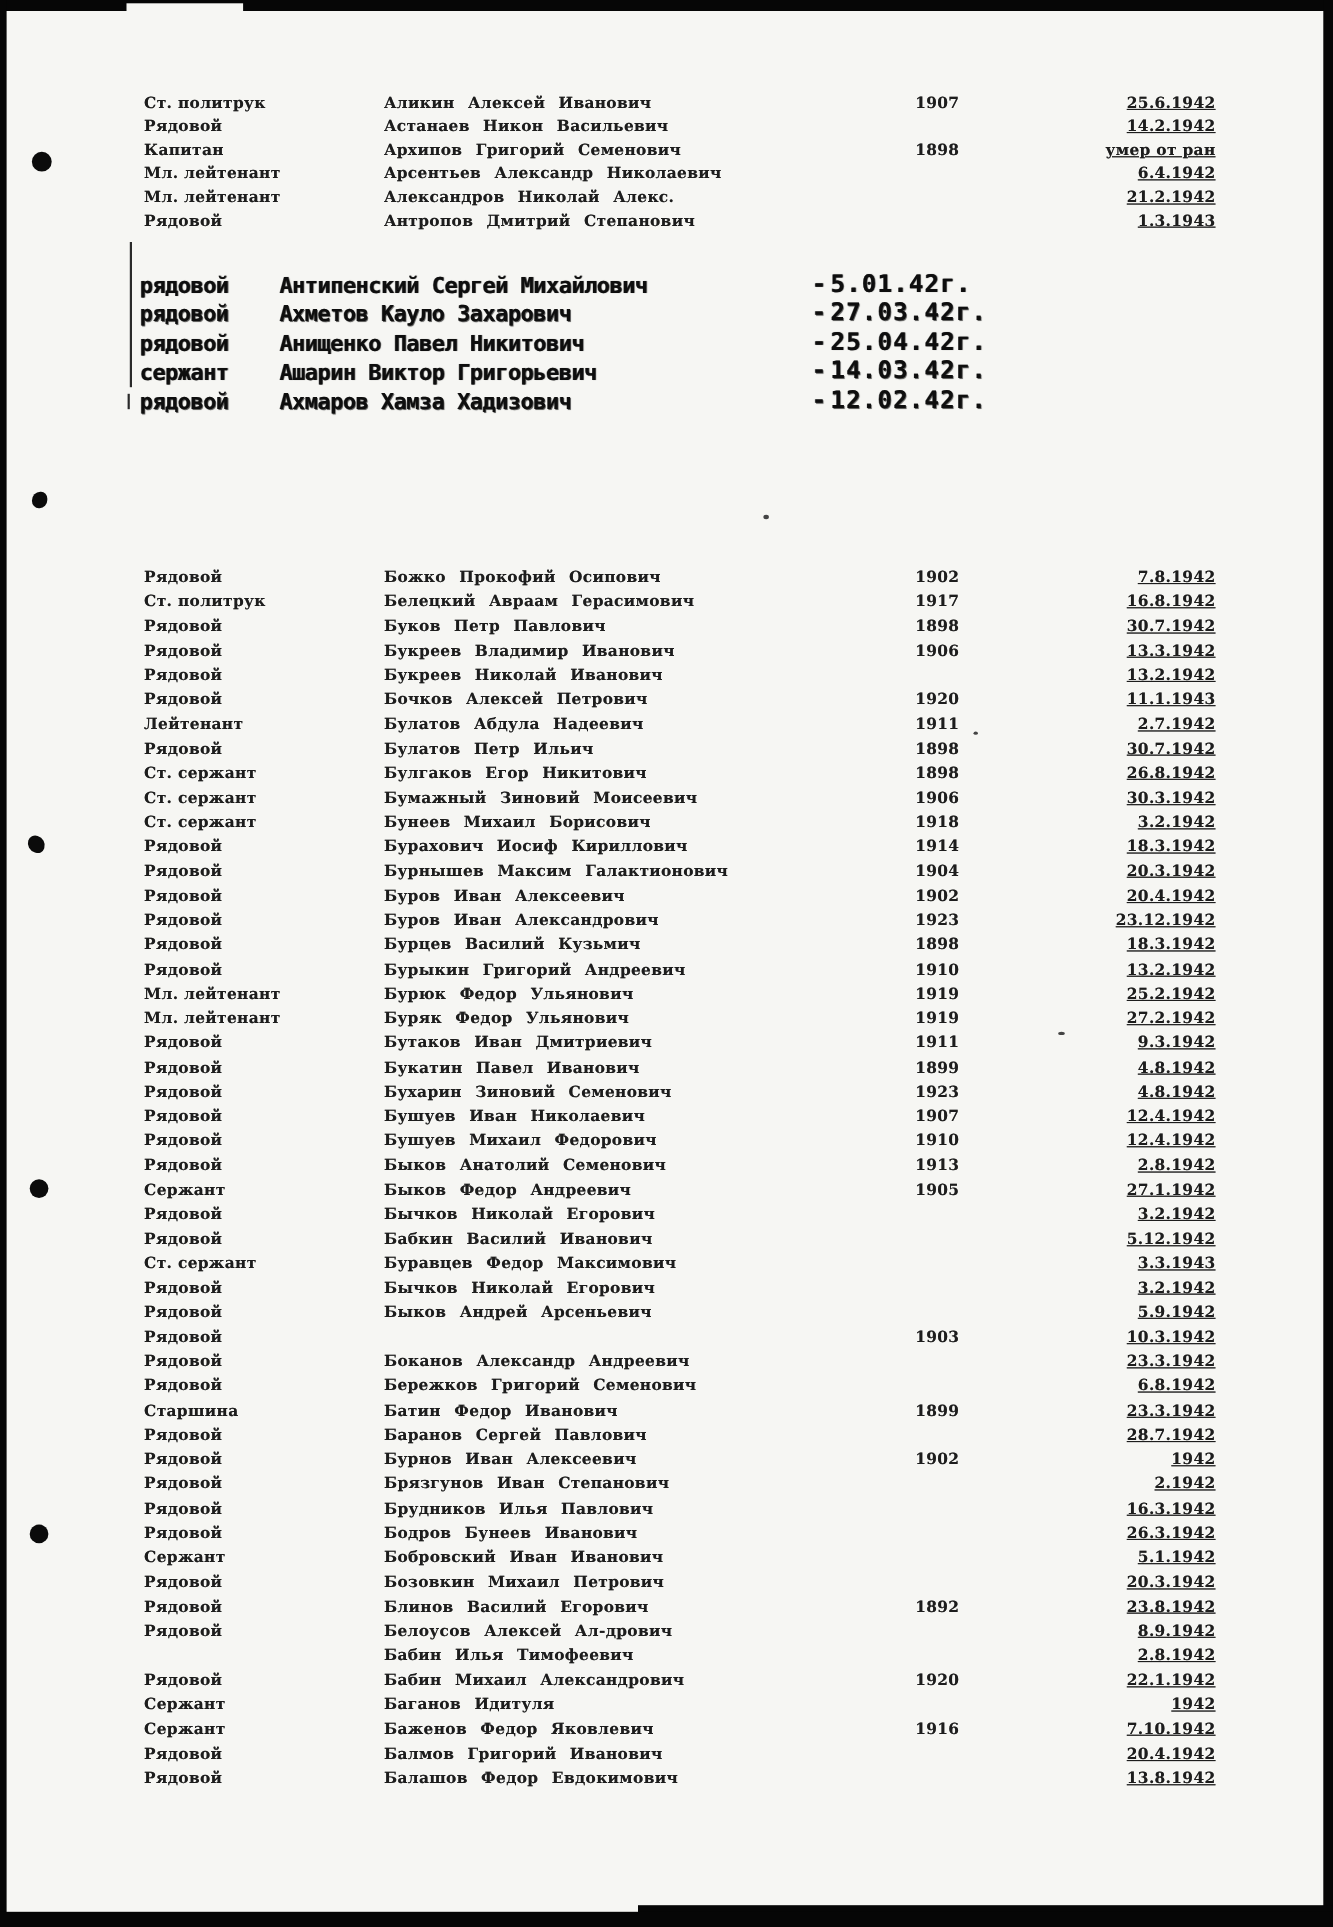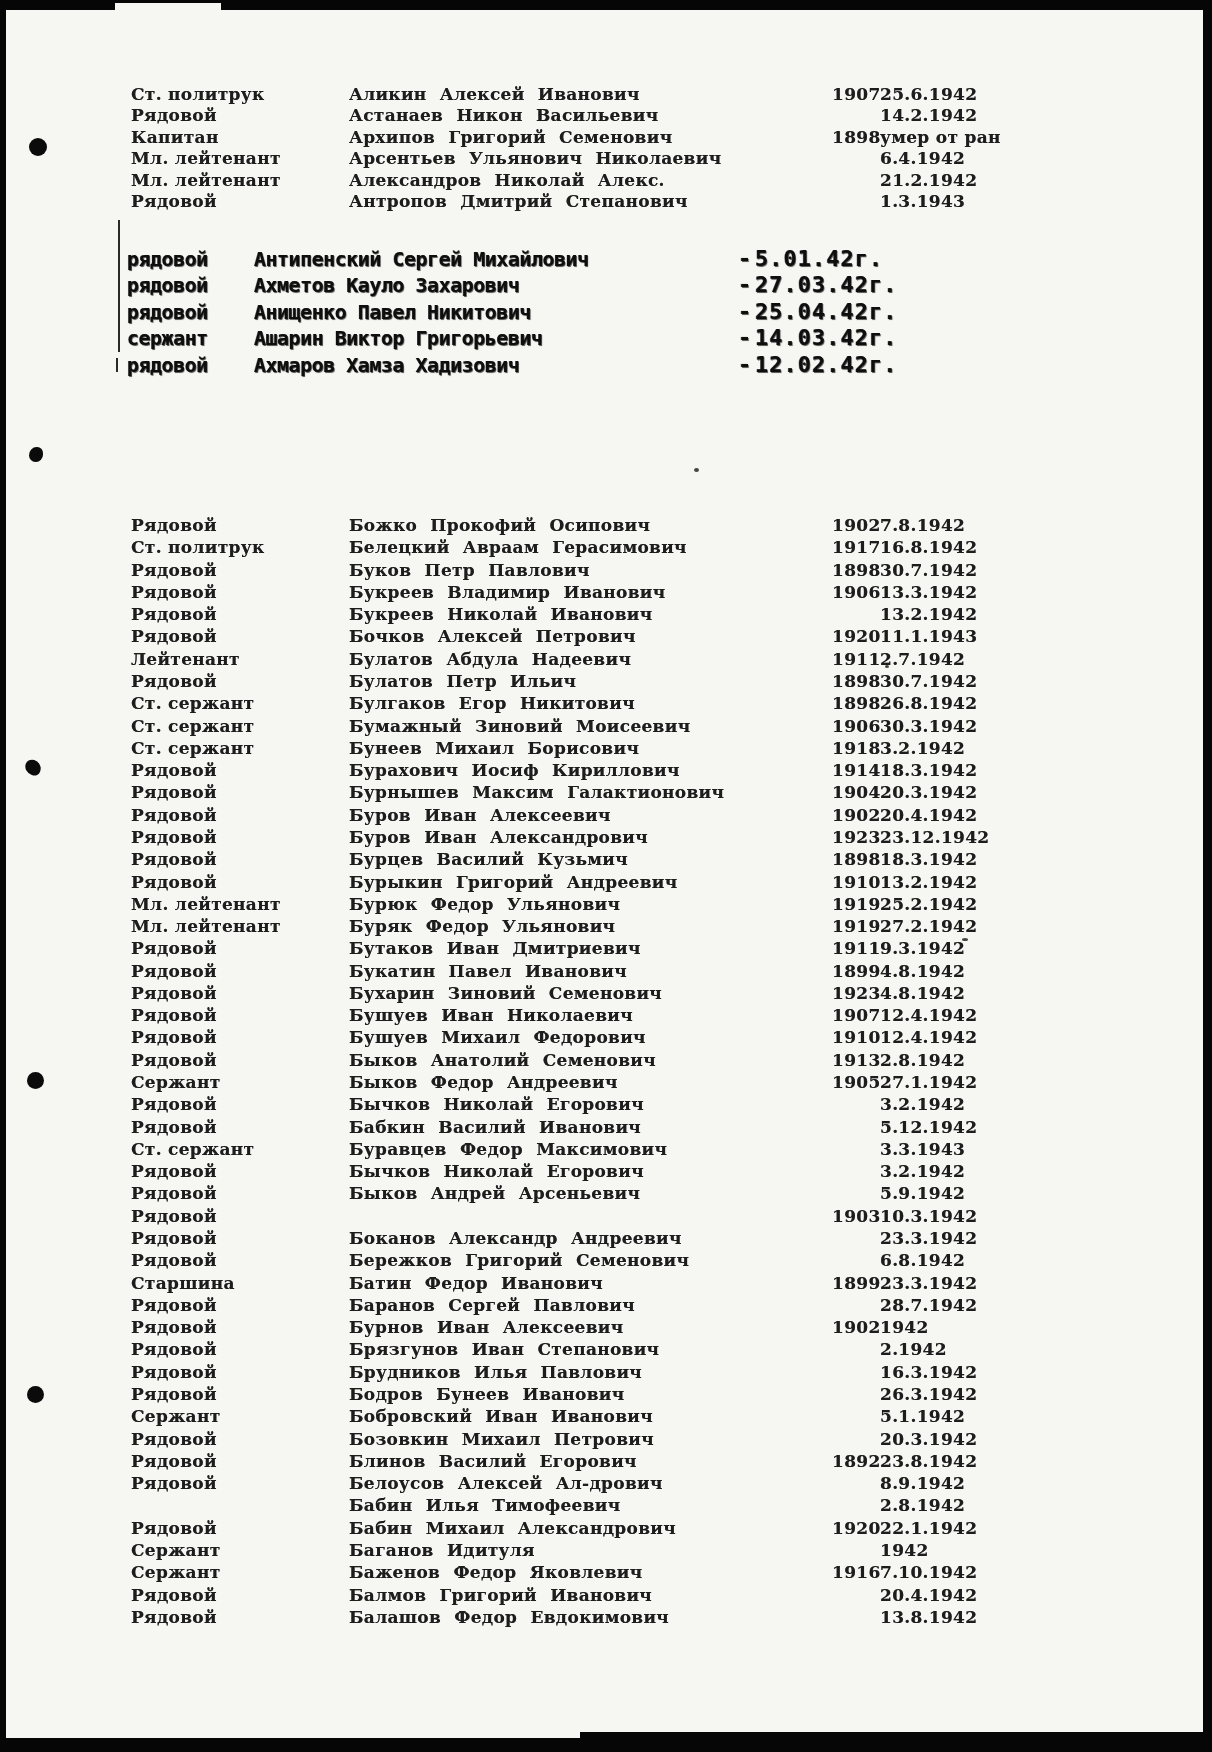--- a/index.html
+++ b/index.html
@@ -22,29 +22,29 @@
   .margin-line{position:absolute;left:118px;top:220px;width:2px;height:132px;background:#2a2a2a;}
   .margin-line2{position:absolute;left:116px;top:358px;width:2px;height:14px;background:#2a2a2a;}
 
   
   .print-list{position:absolute;left:0;width:1212px;}
   .print-list .row{position:relative;width:1212px;}
   .col{position:absolute;top:0;white-space:nowrap;}
   .print-list .row .col{line-height:inherit;}
   .print{
     font-family:"DejaVu Serif", serif; font-weight:700;
-    font-size:17px; color:#1d1d1d; letter-spacing:0.3px;
+    font-size:14px; color:#1d1d1d; letter-spacing:0.3px;
     text-shadow:0 0 0.5px rgba(20,20,20,0.55);
   }
   #top-list{top:84px;} #top-list .row{height:21.4px;line-height:21.4px;}
   #main-list{top:514px;} #main-list .row{height:22.29px;line-height:22.29px;}
   .print-list .col-rank{left:131px;}
   .print-list .col-name{left:349px;word-spacing:7px;}
   .print-list .col-year{left:832px;width:52px;}
-  .print-list .col-date{left:880px;width:225px;text-align:left;}
+  .print-list .col-date{left:880px;width:225px;text-align:right;text-decoration:underline;}
 
   
   #typed-list{position:absolute;left:0;top:246px;width:1212px;}
   #typed-list .row{position:relative;width:1212px;height:26.4px;line-height:26.4px;}
   .typed{
     font-family:"DejaVu Sans Mono", monospace; font-weight:700;
     font-size:20px; color:#0e0e0e; letter-spacing:-0.5px;
     text-shadow:0.7px 0.5px 0.7px rgba(0,0,0,0.65), -0.4px 0 0.5px rgba(0,0,0,0.45);
   }
   #typed-list .col-rank{left:127px;}
@@ -90,21 +90,21 @@
         <span class="col col-date">14.2.1942</span>
       </div>
       <div class="row">
         <span class="col col-rank">Капитан</span>
         <span class="col col-name">Архипов Григорий Семенович</span>
         <span class="col col-year">1898</span>
         <span class="col col-date">умер от ран</span>
       </div>
       <div class="row">
         <span class="col col-rank">Мл. лейтенант</span>
-        <span class="col col-name">Арсентьев Ульянович Николаевич</span>
+        <span class="col col-name">Арсентьев Александр Николаевич</span>
         <span class="col col-year"></span>
         <span class="col col-date">6.4.1942</span>
       </div>
       <div class="row">
         <span class="col col-rank">Мл. лейтенант</span>
         <span class="col col-name">Александров Николай Алекс.</span>
         <span class="col col-year"></span>
         <span class="col col-date">21.2.1942</span>
       </div>
       <div class="row">

